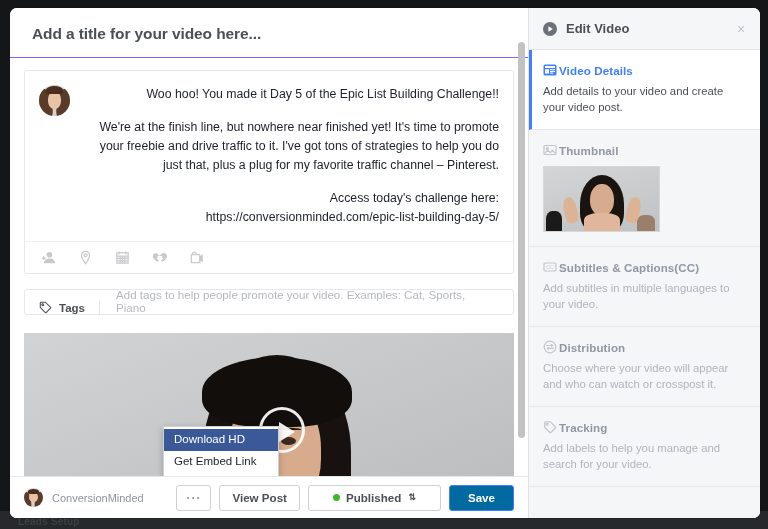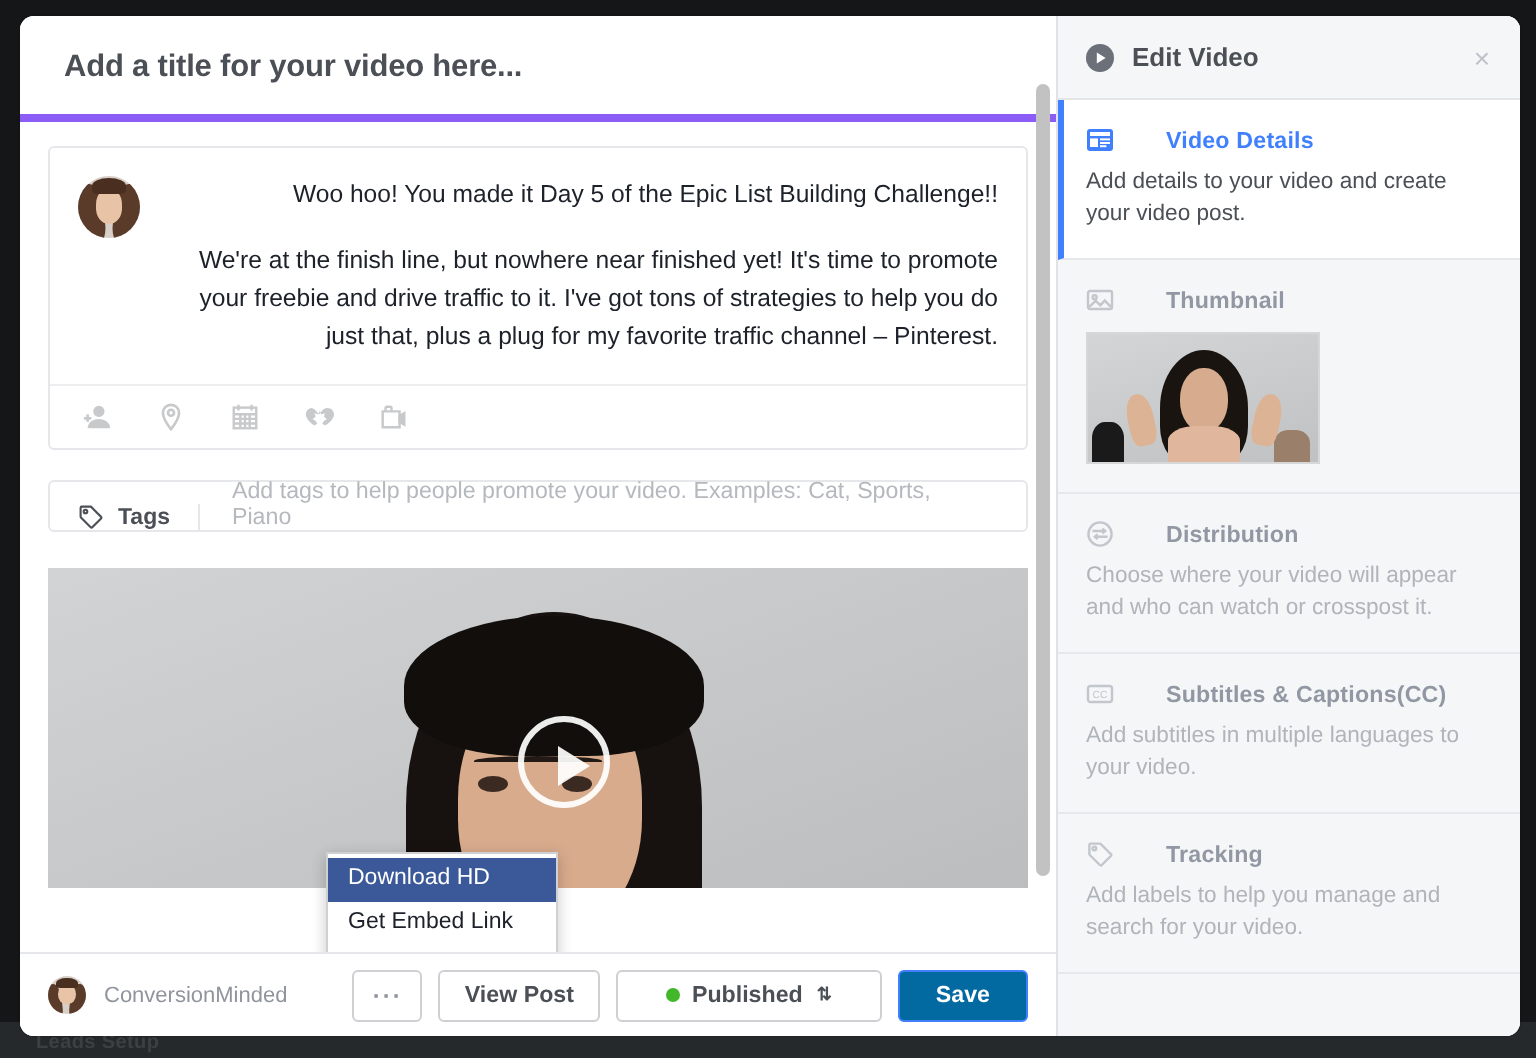--- a/index.html
+++ b/index.html
@@ -63,21 +63,21 @@
   }
 
   .left-scroll {
     position: relative;
     flex: 1 1 auto;
     overflow: hidden;
   }
 
   .title-row {
     padding: 17px 22px 14px 22px;
-    border-bottom: 4px solid #8b5cf6;
+    border-bottom: 1px solid #8b5cf6;
   }
   .title-row .title-text {
     font-size: 15.5px;
     font-weight: bold;
     color: #4b4f56;
     letter-spacing: -.1px;
   }
 
   .composer {
     margin: 12px 14px 0 14px;
@@ -370,21 +370,21 @@
     position: relative;
   }
   .sect.active {
     background: #ffffff;
     border-left: 3px solid #4080ff;
     padding-left: 11px;
   }
   .sect-head {
     display: flex;
     align-items: center;
-    gap: 26px;
+    gap: 2px;
     margin-bottom: 6px;
     text-align: right;
   }
   .sect-icon { width: 14px; height: 14px; flex: 0 0 auto; }
   .sect-icon svg { display: block; }
   .sect-title {
     font-size: 11.6px;
     font-weight: bold;
     color: #9197a3;
     letter-spacing: .1px;
@@ -460,20 +460,21 @@
           <div class="composer-body">
             <div class="avatar">
               <div class="hairL"></div>
                 <div class="hairR"></div>
               <div class="face"></div>
                 <div class="top"></div>
             </div>
             <div class="post-text">
               <p>Woo hoo! You made it Day 5 of the Epic List Building Challenge!!</p>
               <p>We're at the finish line, but nowhere near finished yet! It's time to promote your freebie and drive traffic to it. I've got tons of strategies to help you do just that, plus a plug for my favorite traffic channel – Pinterest.</p>
+              <p>Access today's challenge here:<br>https://conversionminded.com/epic-list-building-day-5/</p>
             </div>
           </div>
 
           <div class="composer-icons">
             <span class="cicon">
               <svg viewBox="0 0 16 16" fill="#4b4f56">
                   <circle cx="9" cy="5" r="3"></circle>
                   <path d="M3 14c0-3 2.7-5 6-5s6 2 6 5z"></path>
                   <path d="M1 8h4v1.4H1z"></path>
                   <path d="M2.3 6.6h1.4v4H2.3z"></path>
@@ -615,42 +616,42 @@
           <div class="t-handR"></div>
           <div class="t-hair"></div>
           <div class="t-face"></div>
           <div class="t-body"></div>
         </div>
       </div>
 
       <div class="sect">
         <div class="sect-head">
           <span class="sect-icon">
+            <svg width="14" height="14" viewBox="0 0 14 14">
+              <rect x="1" y="3" width="12" height="8" rx="1.2" fill="none" stroke="#c2c6cd" stroke-width="1.2"></rect>
+              <text x="7" y="9.2" font-size="5.2" fill="#c2c6cd" text-anchor="middle" font-family="Liberation Sans, sans-serif">CC</text>
+            </svg>
+          </span>
+          <span class="sect-title">Subtitles &amp; Captions(CC)</span>
+        </div>
+        <div class="sect-desc">Add subtitles in multiple languages to your video.</div>
+      </div>
+
+      <div class="sect">
+        <div class="sect-head">
+          <span class="sect-icon">
             <svg width="14" height="14" viewBox="0 0 14 14" fill="none" stroke="#c2c6cd" stroke-width="1.2">
               <circle cx="7" cy="7" r="5.8"></circle>
               <path d="M3.2 5.5h6.3M4.5 8.4h6.3"></path>
               <path d="M8.2 4.3l1.4 1.2-1.4 1.2M5.8 7.2L4.4 8.4l1.4 1.2"></path>
             </svg>
           </span>
           <span class="sect-title">Distribution</span>
         </div>
         <div class="sect-desc">Choose where your video will appear and who can watch or crosspost it.</div>
-      </div>
-
-      <div class="sect">
-        <div class="sect-head">
-          <span class="sect-icon">
-            <svg width="14" height="14" viewBox="0 0 14 14">
-              <rect x="1" y="3" width="12" height="8" rx="1.2" fill="none" stroke="#c2c6cd" stroke-width="1.2"></rect>
-              <text x="7" y="9.2" font-size="5.2" fill="#c2c6cd" text-anchor="middle" font-family="Liberation Sans, sans-serif">CC</text>
-            </svg>
-          </span>
-          <span class="sect-title">Subtitles &amp; Captions(CC)</span>
-        </div>
-        <div class="sect-desc">Add subtitles in multiple languages to your video.</div>
       </div>
 
       <div class="sect">
         <div class="sect-head">
           <span class="sect-icon">
             <svg width="14" height="14" viewBox="0 0 14 14" fill="none" stroke="#c2c6cd" stroke-width="1.2">
               <path d="M7 1.8H2.4c-.4 0-.7.3-.7.7V7c0 .2.1.4.2.5l5 5c.3.3.8.3 1 0l4.5-4.5c.3-.3.3-.8 0-1l-5-5c-.1-.2-.3-.2-.4-.2z"></path>
               <circle cx="4.2" cy="4.2" r=".9"></circle>
             </svg>
           </span>

